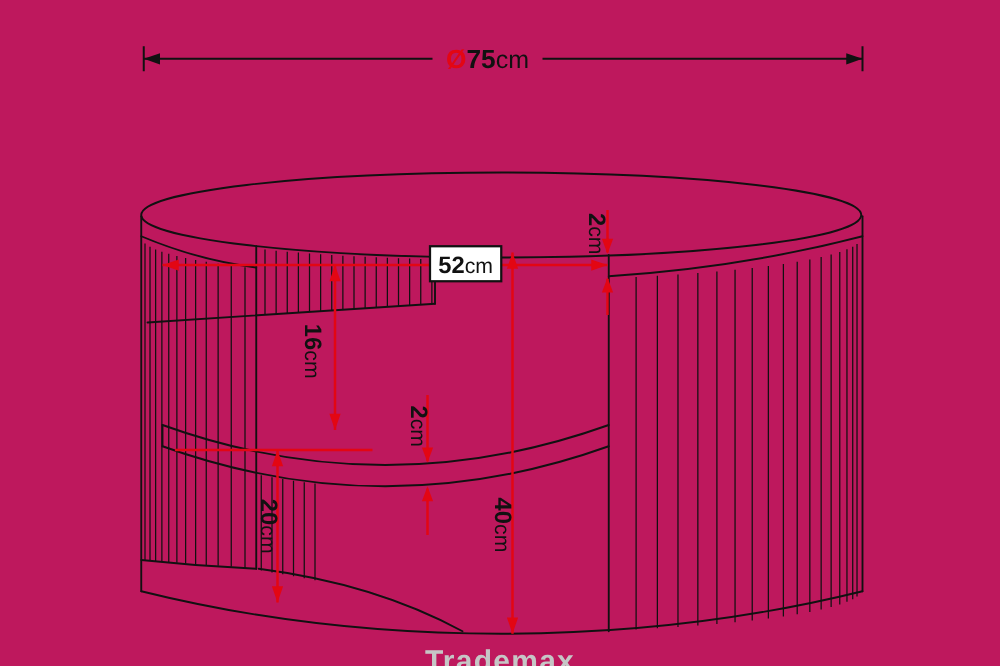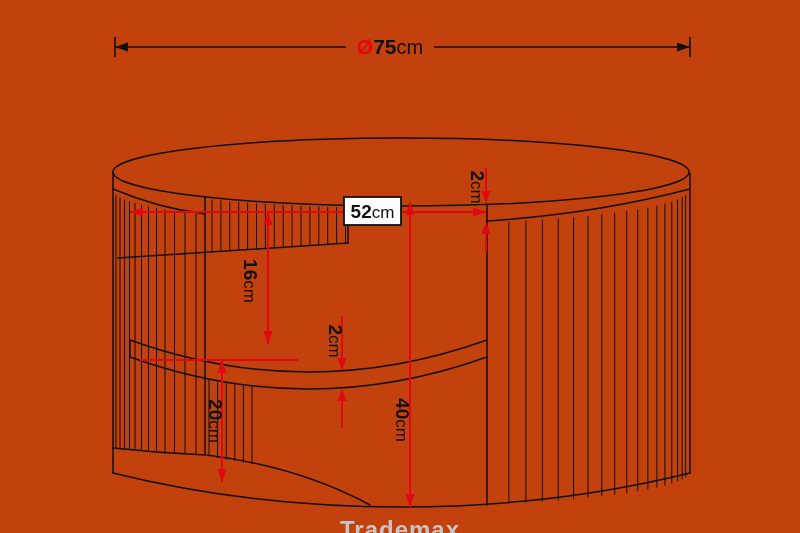--- a/index.html
+++ b/index.html
@@ -1,16 +1,16 @@
 <!DOCTYPE html>
 <html><head>
 <meta charset="utf-8">
 <style>
   html,body{margin:0;padding:0;background:#fff;}
-  .stage{position:relative;width:800px;height:533px;background:#c2410c;overflow:hidden;
+  .stage{position:relative;width:800px;height:533px;background:#be185d;overflow:hidden;
          font-family:"Liberation Sans", sans-serif;}
   svg{display:block;}
   .struct{fill:none;stroke:#111;stroke-width:1.5;stroke-linecap:round;}
   .slat line{stroke:#111;stroke-width:1;}
   .dim{stroke:#e30613;stroke-width:2;fill:none;}
   .dim-arrow{fill:#e30613;stroke:none;}
   .blk{stroke:#111;stroke-width:1.6;fill:none;}
   .blk-arrow{fill:#111;stroke:none;}
   text{fill:#111;}
   .num{font-weight:700;font-size:19px;}

